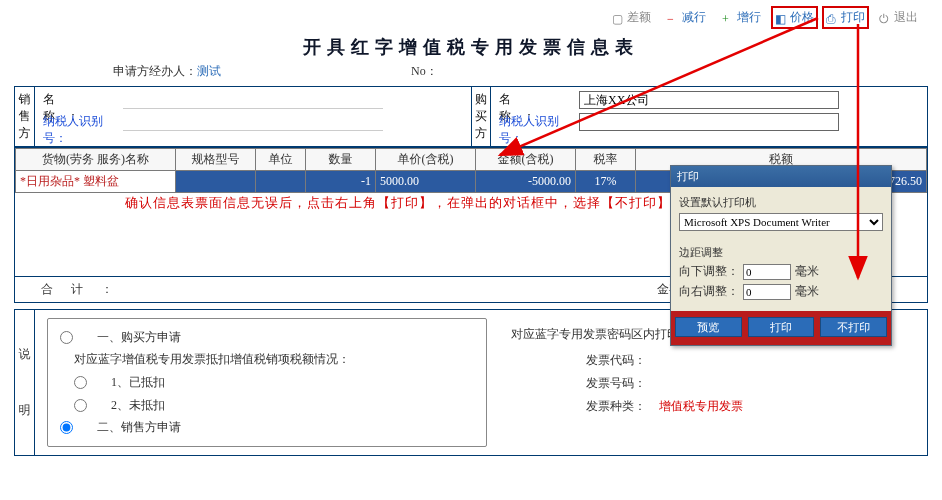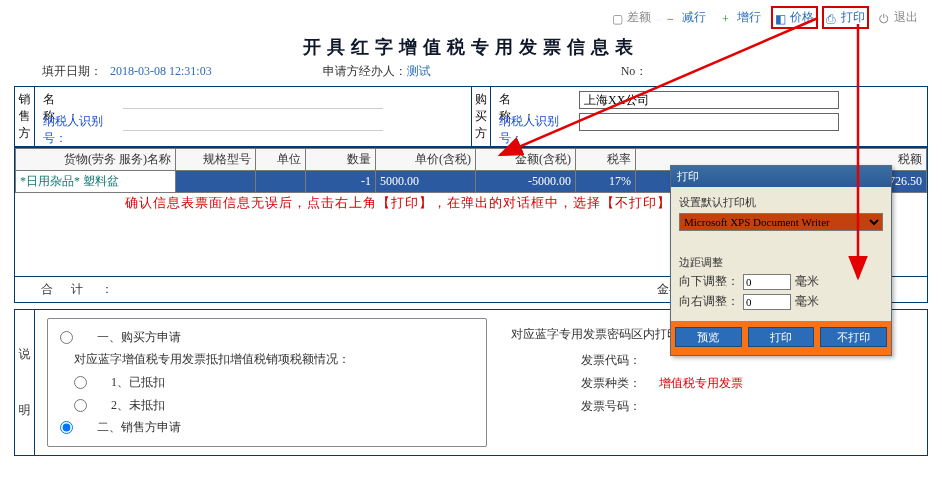--- a/index.html
+++ b/index.html
@@ -17,52 +17,52 @@
 .panel{border:1.5px solid #003a70;margin:0 14px 6px 14px}
 .party-row{display:flex;border-bottom:1.5px solid #003a70}
 .vlabel{width:20px;border-right:1px solid #003a70;display:flex;flex-direction:column;justify-content:space-around;align-items:center;padding:4px 0;color:#111}
 .party{flex:1;padding:4px 8px}
 .party-line{display:flex;align-items:flex-start;height:22px;}
 .party-line .k{width:80px;letter-spacing:12px;text-align:justify;color:#111}
 .party-line .k2{width:80px;color:#1d4ed8}
 .party-line input{border:none;border-bottom:1px solid #ccc;background:transparent;flex:0 0 260px;height:18px;padding:1px 4px}
 .party-line input.bordered{border:1px solid #666;flex:0 0 260px}
 table.grid{width:100%;border-collapse:collapse}
-table.grid th,table.grid td{border:1px solid #7a7a7a;padding:2px 4px;height:20px;font-weight:normal;text-align:right;background:#f7f7f7}
+table.grid th,table.grid td{border:1px solid #7a7a7a;padding:2px 4px;height:20px;font-weight:normal;text-align:center;background:#f7f7f7}
 table.grid td{background:#fff}
 tr.sel td{background:#2b5aa0;color:#fff}
-tr.sel td:first-child{background:#fff;color:#0f766e}
+tr.sel td:first-child{background:#fff;color:#b91c1c}
 .data-area{position:relative;height:130px;border-top:1.5px solid #003a70;border-bottom:1.5px solid #003a70}
 .hint{position:absolute;left:110px;top:46px;color:#d40000;font-size:13px;letter-spacing:1px}
 .sum-row{display:flex;padding:4px 12px;border-top:0}
 .sum-row .lbl{letter-spacing:18px;margin-left:14px}
 .sum-row .amt{margin-left:auto;margin-right:18px}
 .sum-row .tax{margin-right:40px}
 .bottom-panel{border:1.5px solid #003a70;margin:0 14px}
 .bottom-inner{display:flex}
 .vlabel2{width:20px;border-right:1px solid #003a70;display:flex;flex-direction:column;justify-content:space-around;align-items:center;padding:16px 0}
 .bottom-content{flex:1;display:flex;padding:8px 12px;gap:20px}
 .left-col{flex:0 0 440px;border:1px solid #888;border-radius:2px;padding:8px 12px}
 .right-col{flex:1;padding:8px 4px}
 .opt{display:flex;gap:24px;padding:2px 0}
 .opt input{margin:0}
 .sub{margin-left:14px;padding:3px 0}
 .kv{display:flex;gap:8px;padding:3px 0;margin-left:70px}
-.kv .k{width:70px;text-align:left}
+.kv .k{width:70px;text-align:center}
 .kv .v{color:#d40000}
 
 .dialog{position:absolute;right:50px;top:165px;width:222px;background:#ece9d8;border:1px solid #5a6b7d;box-shadow:2px 2px 4px rgba(0,0,0,.3)}
 .dlg-title{background:linear-gradient(#3b6ea5,#2b5a95);color:#fff;padding:3px 6px;font-size:11px}
 .dlg-body{padding:8px}
 .dlg-sec{font-size:11px;margin-bottom:3px}
-.dlg-body select{width:100%;font-size:11px;border:1px solid #7a7a7a;background:#c2410c;height:18px}
-.dlg-grp{margin-top:24px}
+.dlg-body select{width:100%;font-size:11px;border:1px solid #7a7a7a;background:#ffffff;height:18px}
+.dlg-grp{margin-top:14px}
 .dlg-grp .row{display:flex;align-items:center;gap:4px;font-size:11px;margin:3px 0}
 .dlg-grp .row input{width:48px;border:1px solid #7a7a7a;height:16px;background:#fff;font-size:11px;padding:0 2px}
-.dlg-btns{display:flex;justify-content:space-around;background:#f97316;padding:6px 4px 8px;gap:6px}
+.dlg-btns{display:flex;justify-content:space-around;background:#b91c1c;padding:6px 4px 8px;gap:6px}
 .dlg-btns button{flex:1;background:#2b6cb8;color:#fff;border:1px solid #1a4a80;height:20px;font-size:11px;cursor:pointer}
 .icon{display:inline-block;width:12px;height:12px}
 </style>
 </head>
 <body>
 
 <div class="toolbar">
   <span class="tool-btn dim">
       <span class="icon">▢</span>
       <span>差额</span>
@@ -85,21 +85,20 @@
     </span>
   <span class="tool-btn exit">
       <span class="icon">⏻</span>
       <span>退出</span>
     </span>
 </div>
 
 <div class="title">开具红字增值税专用发票信息表</div>
 
 <div class="meta-row">
-  <span><span class="lbl" style="letter-spacing:0">填开日期：</span><span class="val">2018-03-08 12:31:03</span></span>
   <span class="sec"><span>申请方经办人：</span><span class="val">测试</span></span>
   <span style="margin-left:150px"><span>No：</span><span></span></span>
 </div>
 
 <div class="panel">
   <div class="party-row">
     <div class="vlabel">
         <span>销</span>
         <span>售</span>
         <span>方</span>
@@ -192,26 +191,26 @@
             <span>二、销售方申请</span>
           </div>
       </div>
       <div class="right-col">
         <div style="padding-bottom:6px">对应蓝字专用发票密码区内打印的发票信息：</div>
         <div class="kv">
             <span class="k">发票代码：</span>
             <span></span>
           </div>
         <div class="kv">
+            <span class="k">发票号码：</span>
+            <span></span>
+          </div>
+        <div class="kv">
             <span class="k">发票种类：</span>
             <span class="v">增值税专用发票</span>
-          </div>
-        <div class="kv">
-            <span class="k">发票号码：</span>
-            <span></span>
           </div>
       </div>
     </div>
   </div>
 </div>
 
 <div class="dialog">
   <div class="dlg-title">打印</div>
   <div class="dlg-body">
     <div class="dlg-sec">设置默认打印机</div>

